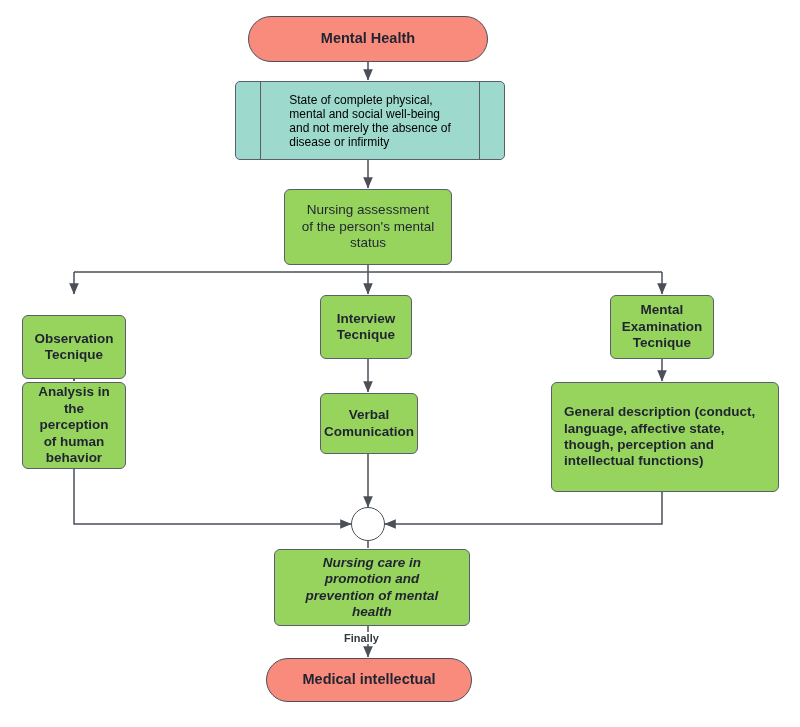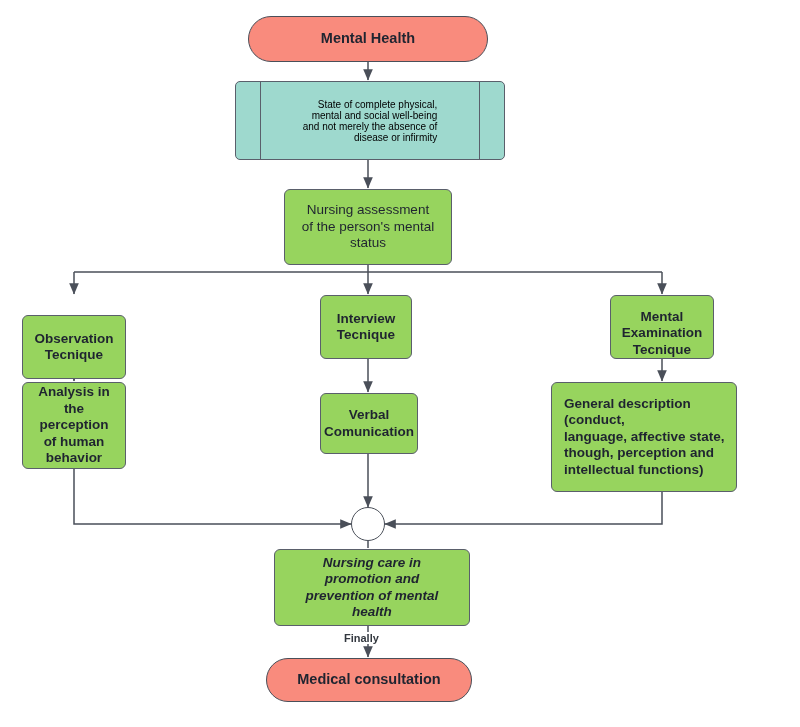--- a/index.html
+++ b/index.html
@@ -58,23 +58,22 @@
     border: 1.6px solid #5a5f6b;
     border-radius: 6px;
     font-size: 13.5px;
   }
   .proc.bold .label { font-weight: bold; }
   
   .subr {
     background: #9ED9CE;
     border: 1.6px solid #5a5f6b;
     border-radius: 5px;
-    font-size: 10px;
-    position: absolute;
-    text-align: right;
+    font-size: 12px;
+    position: absolute;
   }
   .subr .inner {
     position: absolute;
     top: 0;
     bottom: 0;
     left: 24px;
     right: 24px;
     border-left: 1.6px solid #5a5f6b;
     border-right: 1.6px solid #5a5f6b;
     display: flex;
@@ -171,54 +170,54 @@
   <div class="node proc bold" style="left:22px; top:295px; width:104px; height:64px;margin-top:20px;">
     <span class="label">Observation
 Tecnique</span>
   </div>
 
   <div class="node proc bold" style="left:320px; top:295px; width:92px; height:64px;">
     <span class="label">Interview
 Tecnique</span>
   </div>
 
-  <div class="node proc bold" style="left:610px; top:295px; width:104px; height:64px;align-items:flex-end;">
+  <div class="node proc bold" style="left:610px; top:295px; width:104px; height:64px;">
     <span class="label">Mental
 Examination
 Tecnique</span>
   </div>
 
   <div class="node proc bold" style="left:320px; top:393px; width:98px; height:61px;">
     <span class="label">Verbal
 Comunication</span>
   </div>
 
   <div class="node proc bold" style="left:22px; top:382px; width:104px; height:87px;">
     <span class="label">Analysis in
 the
 perception
 of human
 behavior</span>
   </div>
 
-  <div class="node proc bold" style="left:551px; top:382px; width:186px; height:110px; justify-content:flex-start;">
+  <div class="node proc bold" style="left:551px; top:382px; width:228px; height:110px; justify-content:flex-start;">
     <span class="label" style="text-align:left; padding-left:12px;">General description (conduct,
 language, affective state,
 though, perception and
 intellectual functions)</span>
   </div>
 
   <div class="junction" style="left:351px; top:507px; width:34px; height:34px;"></div>
 
   <div class="node proc bold" style="left:274px; top:549px; width:196px; height:77px;font-style:italic;">
     <span class="label">Nursing care in
 promotion and
 prevention of mental
 health</span>
   </div>
 
   <div class="edge-label" style="left:341px; top:632px;">Finally</div>
 
   <div class="node term" style="left:266px; top:658px; width:206px; height:44px;">
-    <span class="label">Medical consultation</span>
+    <span class="label">Medical intellectual</span>
   </div>
 
 </div>
 
 </body></html>

